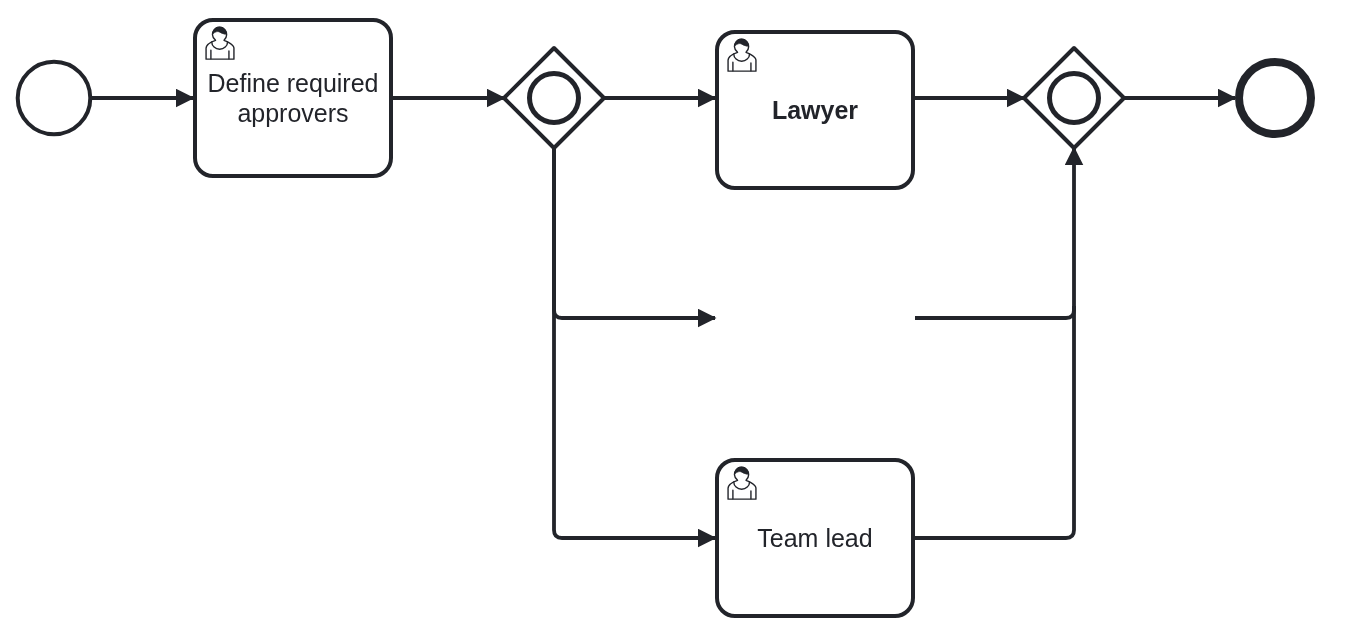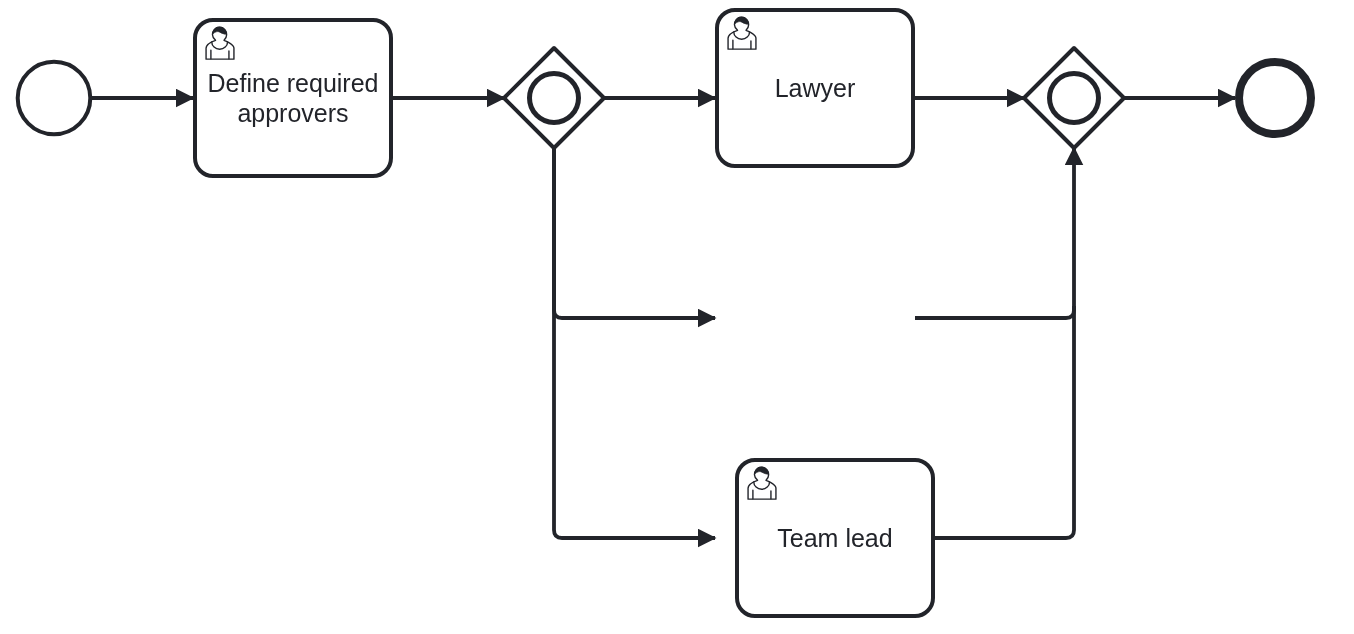--- a/index.html
+++ b/index.html
@@ -87,28 +87,28 @@
     <circle cx="1275" cy="98" r="36" fill="#ffffff" stroke="#22242a" stroke-width="8"></circle>
   </svg>
 
   <div class="task" style="left:193px; top:18px;">
     <svg class="task-icon" viewBox="3.4 3.3 18.3 20.7">
         <use href="#user-icon-paths"></use>
       </svg>
     <div class="task-label">Define required approvers</div>
   </div>
 
-  <div class="task" style="left:715px; top:8px;">
+  <div class="task" style="left:715px; top:30px;font-weight:bold;">
     <svg class="task-icon" viewBox="3.4 3.3 18.3 20.7">
         <use href="#user-icon-paths"></use>
       </svg>
     <div class="task-label">Lawyer</div>
   </div>
 
 
-  <div class="task" style="left:715px; top:458px;margin-left:20px;">
+  <div class="task" style="left:715px; top:458px;">
     <svg class="task-icon" viewBox="3.4 3.3 18.3 20.7">
         <use href="#user-icon-paths"></use>
       </svg>
     <div class="task-label">Team lead</div>
   </div>
 
 </div>
 
 </body></html>

